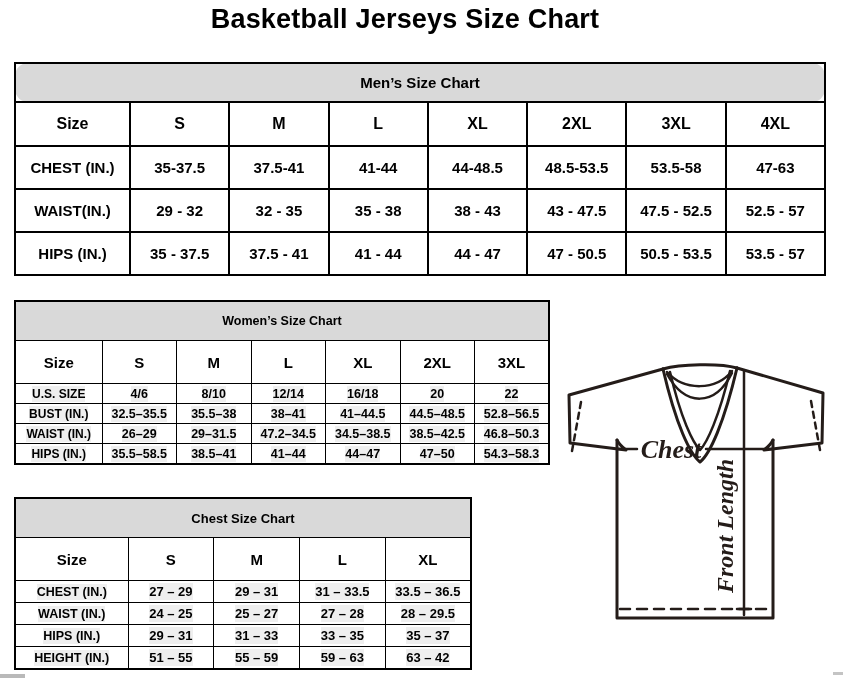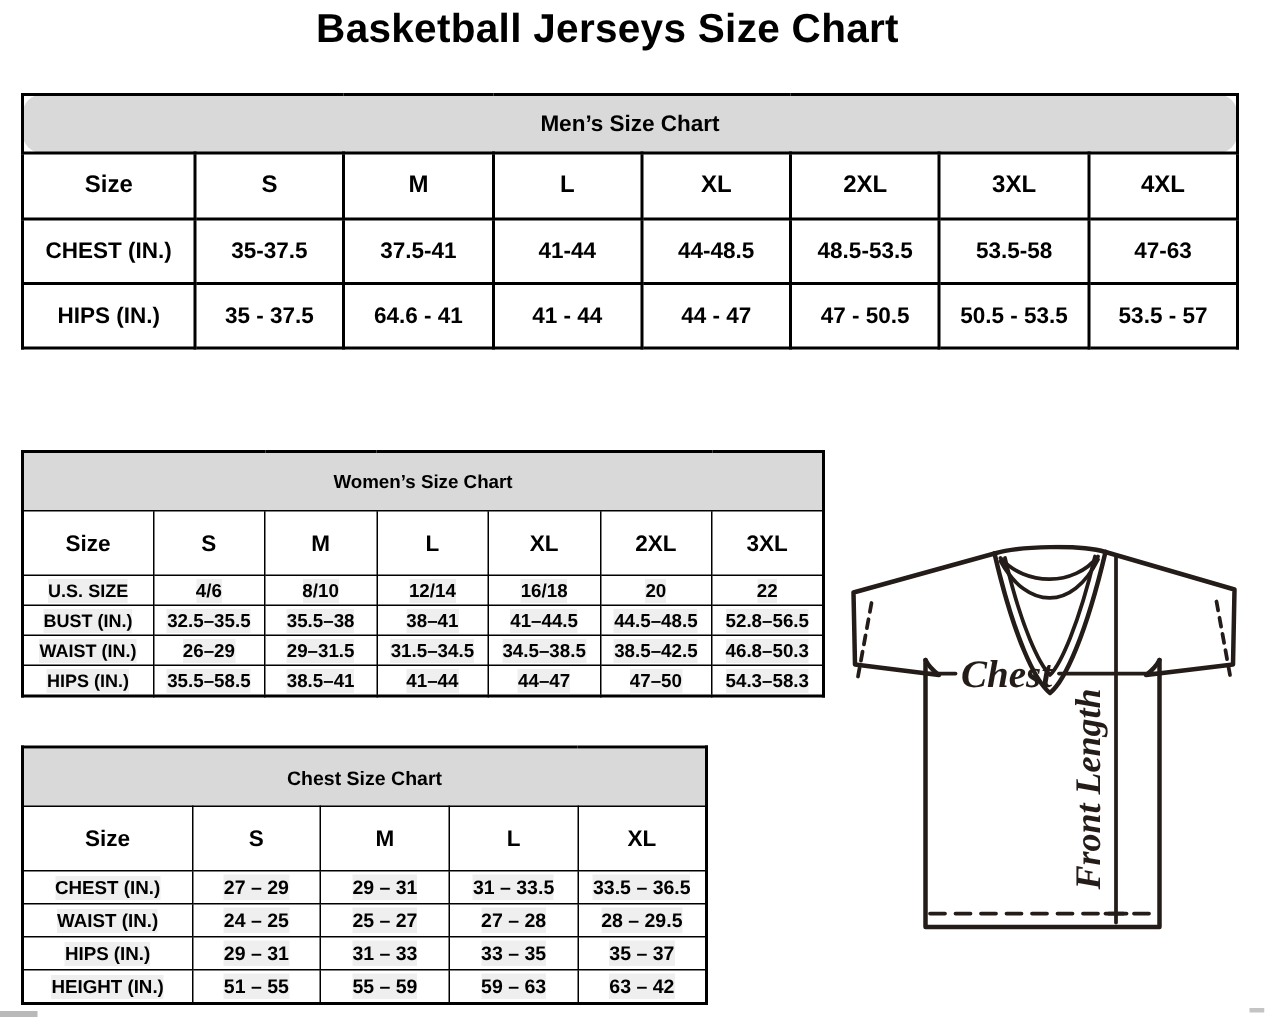--- a/index.html
+++ b/index.html
@@ -93,23 +93,33 @@
           <td class="lbl">CHEST (IN.)</td>
           <td>35-37.5</td>
           <td>37.5-41</td>
           <td>41-44</td>
           <td>44-48.5</td>
           <td>48.5-53.5</td>
           <td>53.5-58</td>
           <td>47-63</td>
         </tr>
         <tr>
+          <td class="lbl">WAIST(IN.)</td>
+          <td>29 - 32</td>
+          <td>32 - 35</td>
+          <td>35 - 38</td>
+          <td>38 - 43</td>
+          <td>43 - 47.5</td>
+          <td>47.5 - 52.5</td>
+          <td>52.5 - 57</td>
+        </tr>
+        <tr>
           <td class="lbl">HIPS (IN.)</td>
           <td>35 - 37.5</td>
-          <td>64.6 - 41</td>
+          <td>37.5 - 41</td>
           <td>41 - 44</td>
           <td>44 - 47</td>
           <td>47 - 50.5</td>
           <td>50.5 - 53.5</td>
           <td>53.5 - 57</td>
         </tr>
       </tbody>
     </table>
   </div>
 <div class="tbl women">
@@ -151,21 +161,21 @@
           <td><span class="hl">35.5–38</span></td>
           <td><span class="hl">38–41</span></td>
           <td><span class="hl">41–44.5</span></td>
           <td><span class="hl">44.5–48.5</span></td>
           <td><span class="hl">52.8–56.5</span></td>
         </tr>
         <tr>
           <td class="lbl"><span class="hl">WAIST (IN.)</span></td>
           <td><span class="hl">26–29</span></td>
           <td><span class="hl">29–31.5</span></td>
-          <td><span class="hl">31.5–34.5</span></td>
+          <td><span class="hl">47.2–34.5</span></td>
           <td><span class="hl">34.5–38.5</span></td>
           <td><span class="hl">38.5–42.5</span></td>
           <td><span class="hl">46.8–50.3</span></td>
         </tr>
         <tr>
           <td class="lbl"><span class="hl">HIPS (IN.)</span></td>
           <td><span class="hl">35.5–58.5</span></td>
           <td><span class="hl">38.5–41</span></td>
           <td><span class="hl">41–44</span></td>
           <td><span class="hl">44–47</span></td>

